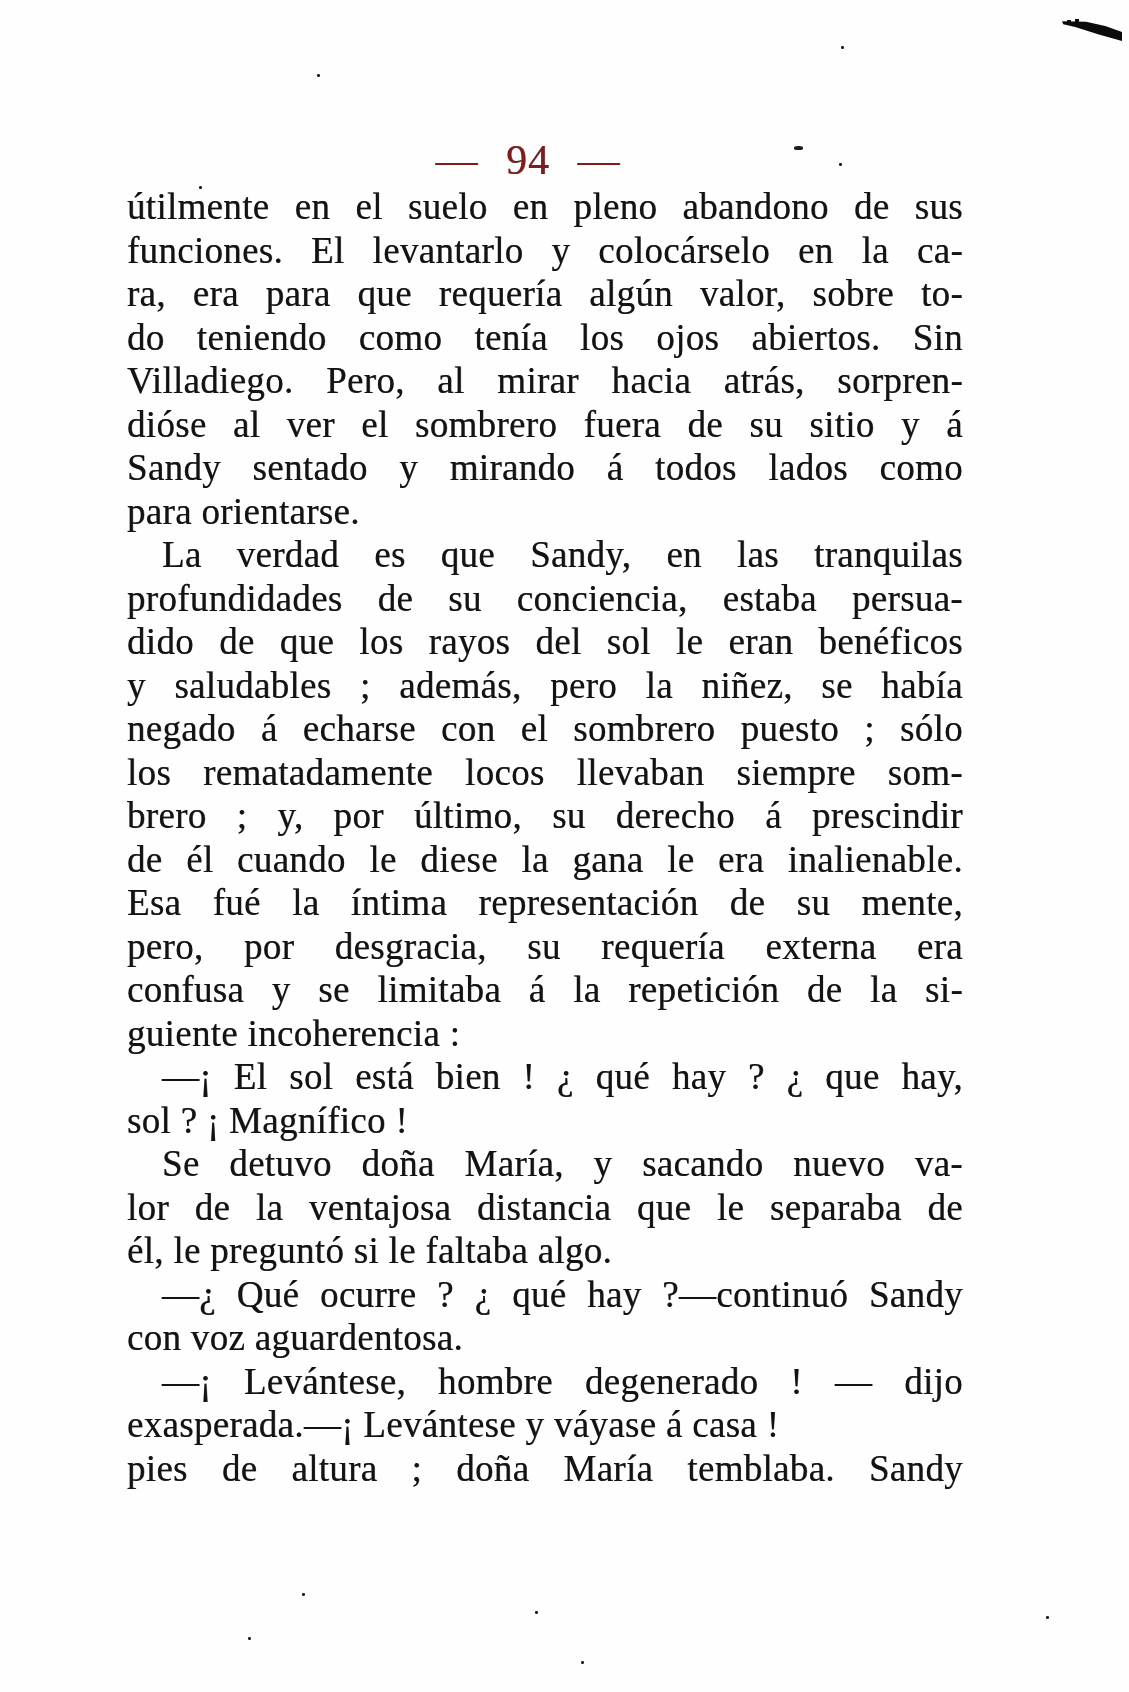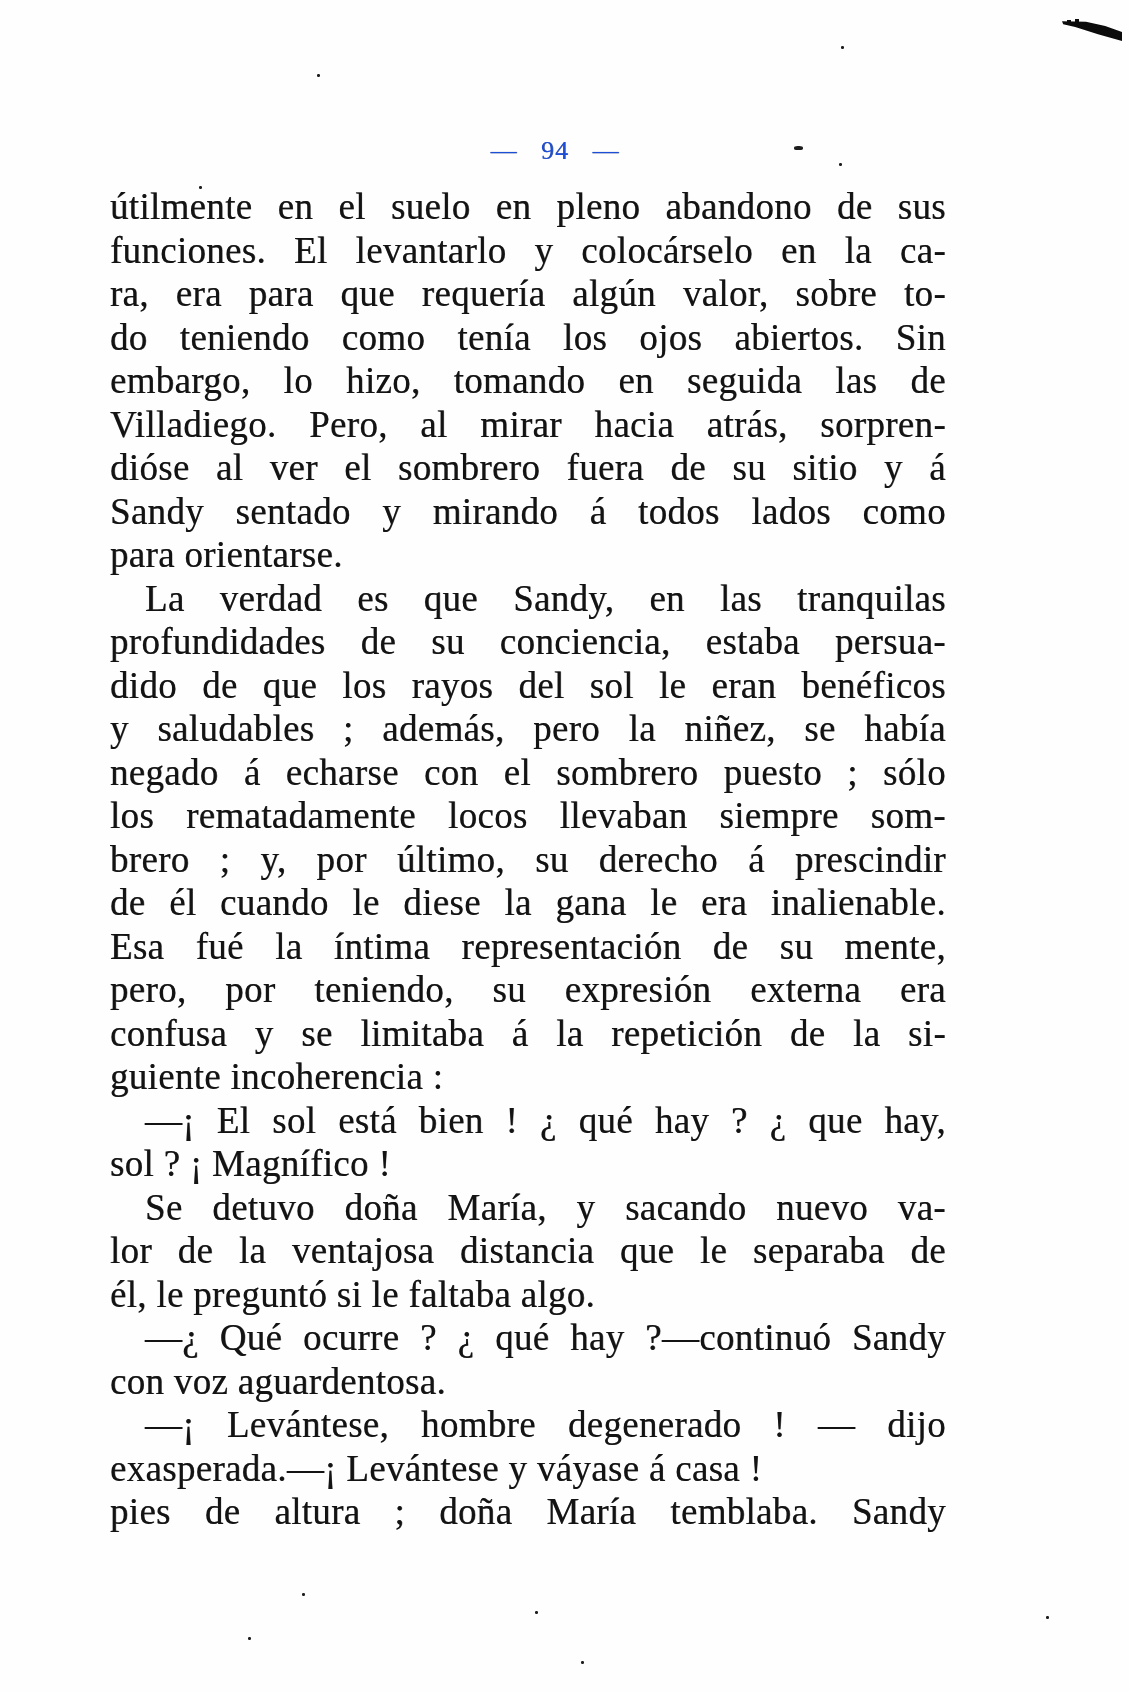--- a/index.html
+++ b/index.html
@@ -12,33 +12,33 @@
     width: 1129px;
     height: 1692px;
     background: #fefefe;
     overflow: hidden;
     font-family: "Liberation Serif", "DejaVu Serif", serif;
     color: #131313;
   }
   .page-header {
     position: absolute;
     top: 136px;
-    left: 137px;
+    left: 110px;
     width: 836px;
     text-align: center;
-    font-size: 26px;
+    font-size: 42px;
     letter-spacing: 1px;
     word-spacing: 16px;
-    color: #1d4ed8;
+    color: #7f1d1d;
     text-shadow: 0.4px 0.4px 0 rgba(10,10,10,0.55);
   }
   .text-block {
     position: absolute;
     top: 185px;
-    left: 110px;
+    left: 127px;
     width: 836px;
     font-size: 37px;
     line-height: 43.5px;
     letter-spacing: 0.3px;
     text-shadow: 0.4px 0.4px 0 rgba(10,10,10,0.5), -0.2px -0.2px 0 rgba(10,10,10,0.25);
   }
   .line {
     height: 43.5px;
     overflow: hidden;
     text-align: justify;
@@ -79,35 +79,34 @@
 
   <div class="page-header"><span>—</span>
     <span>94</span>
     <span>—</span></div>
 
   <div class="text-block">
       <div class="line">útilmente en el suelo en pleno abandono de sus</div>
       <div class="line">funciones. El levantarlo y colocárselo en la ca-</div>
       <div class="line">ra, era para que requería algún valor, sobre to-</div>
       <div class="line">do teniendo como tenía los ojos abiertos. Sin</div>
-      <div class="line">embargo, lo hizo, tomando en seguida las de</div>
       <div class="line">Villadiego. Pero, al mirar hacia atrás, sorpren-</div>
       <div class="line">dióse al ver el sombrero fuera de su sitio y á</div>
       <div class="line">Sandy sentado y mirando á todos lados como</div>
       <div class="line last">para orientarse.</div>
       <div class="line indent">La verdad es que Sandy, en las tranquilas</div>
       <div class="line">profundidades de su conciencia, estaba persua-</div>
       <div class="line">dido de que los rayos del sol le eran benéficos</div>
       <div class="line">y saludables ; además, pero la niñez, se había</div>
       <div class="line">negado á echarse con el sombrero puesto ; sólo</div>
       <div class="line">los rematadamente locos llevaban siempre som-</div>
       <div class="line">brero ; y, por último, su derecho á prescindir</div>
       <div class="line">de él cuando le diese la gana le era inalienable.</div>
       <div class="line">Esa fué la íntima representación de su mente,</div>
-      <div class="line">pero, por teniendo, su expresión externa era</div>
+      <div class="line">pero, por desgracia, su requería externa era</div>
       <div class="line">confusa y se limitaba á la repetición de la si-</div>
       <div class="line last">guiente incoherencia :</div>
       <div class="line indent">—¡ El sol está bien ! ¿ qué hay ? ¿ que hay,</div>
       <div class="line last">sol ? ¡ Magnífico !</div>
       <div class="line indent">Se detuvo doña María, y sacando nuevo va-</div>
       <div class="line">lor de la ventajosa distancia que le separaba de</div>
       <div class="line last">él, le preguntó si le faltaba algo.</div>
       <div class="line indent">—¿ Qué ocurre ? ¿ qué hay ?—continuó Sandy</div>
       <div class="line last">con voz aguardentosa.</div>
       <div class="line indent">—¡ Levántese, hombre degenerado ! — dijo</div>

